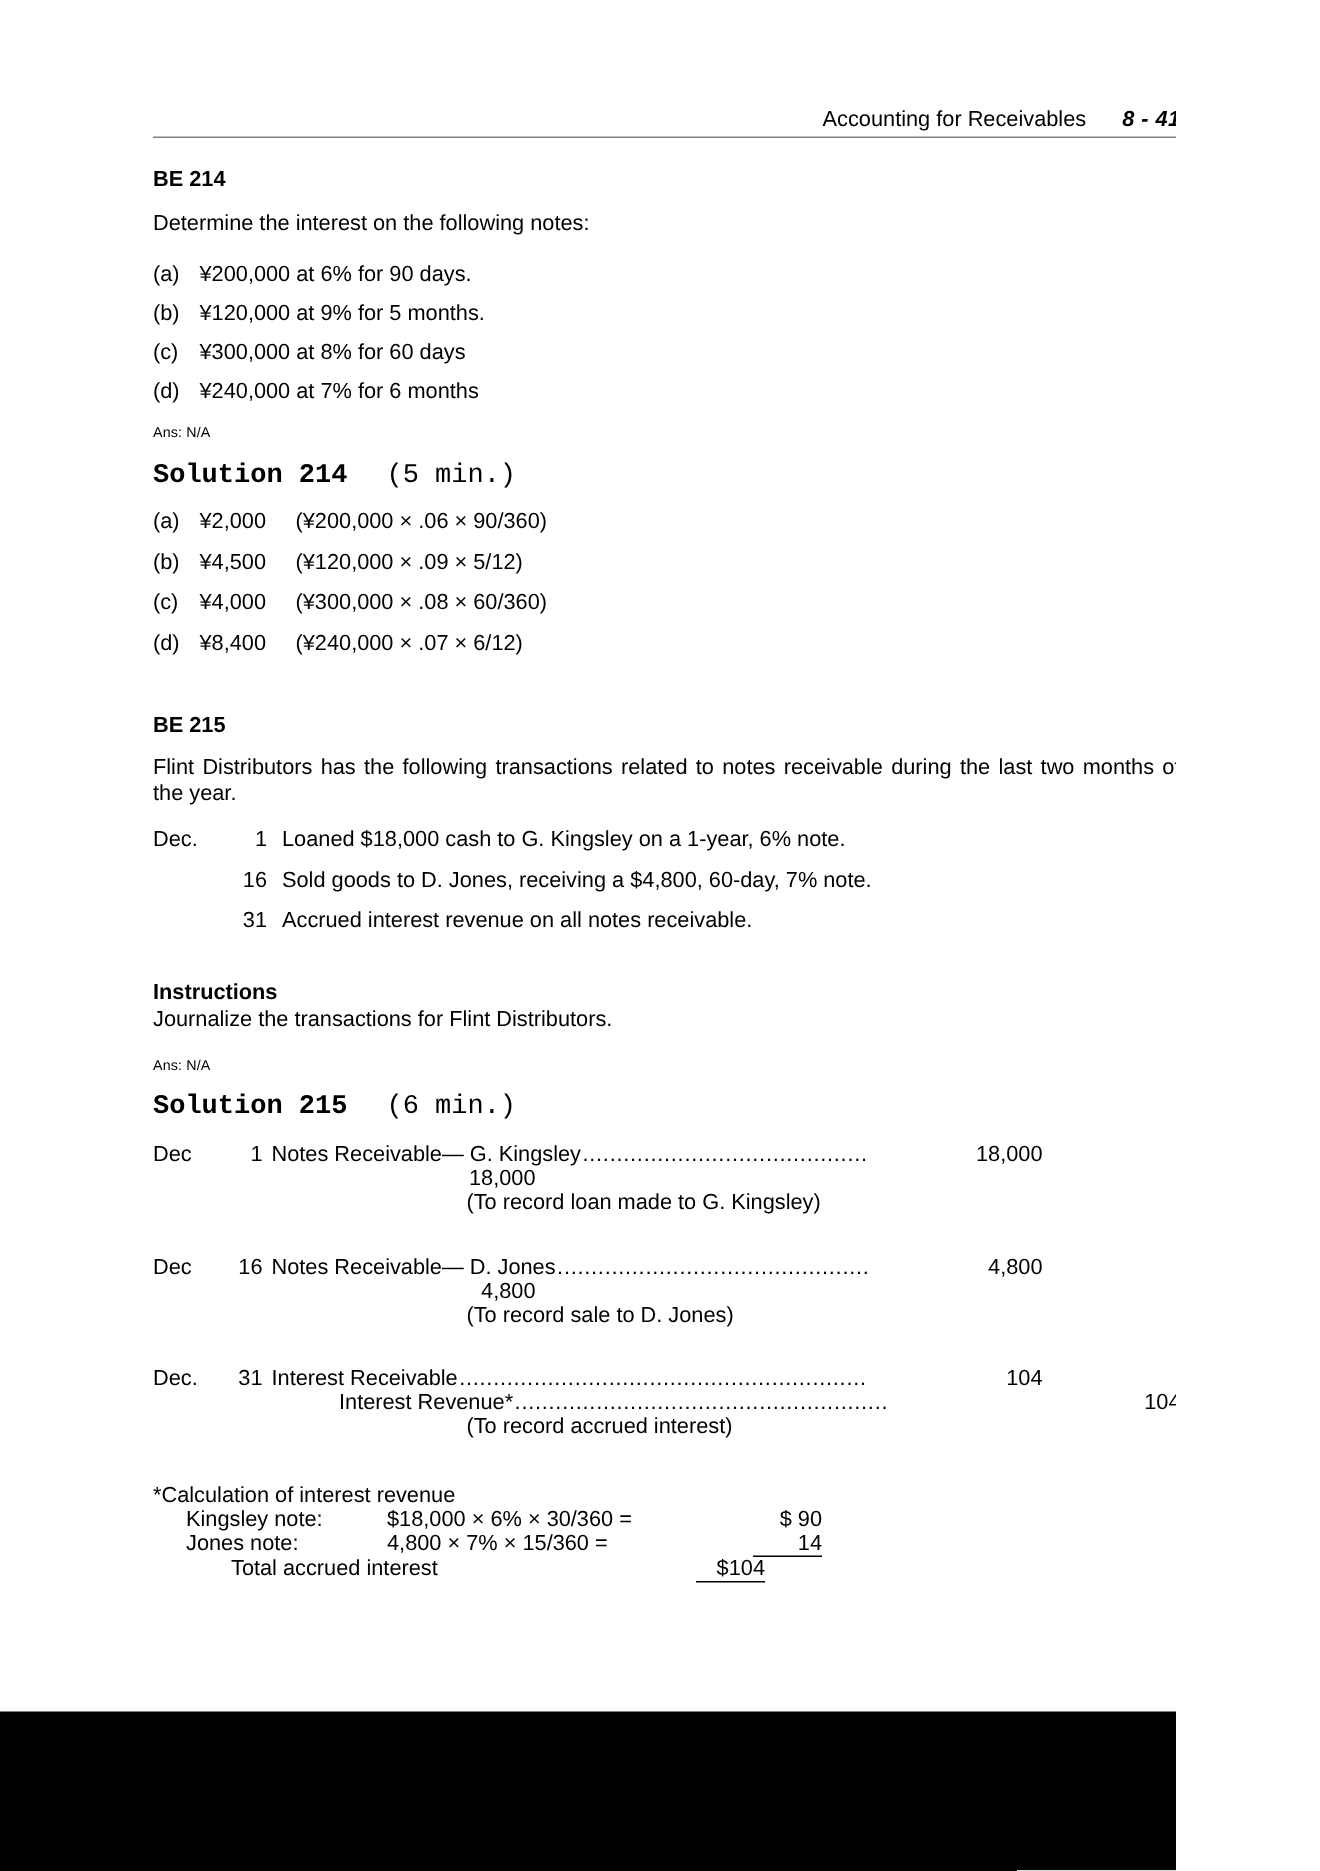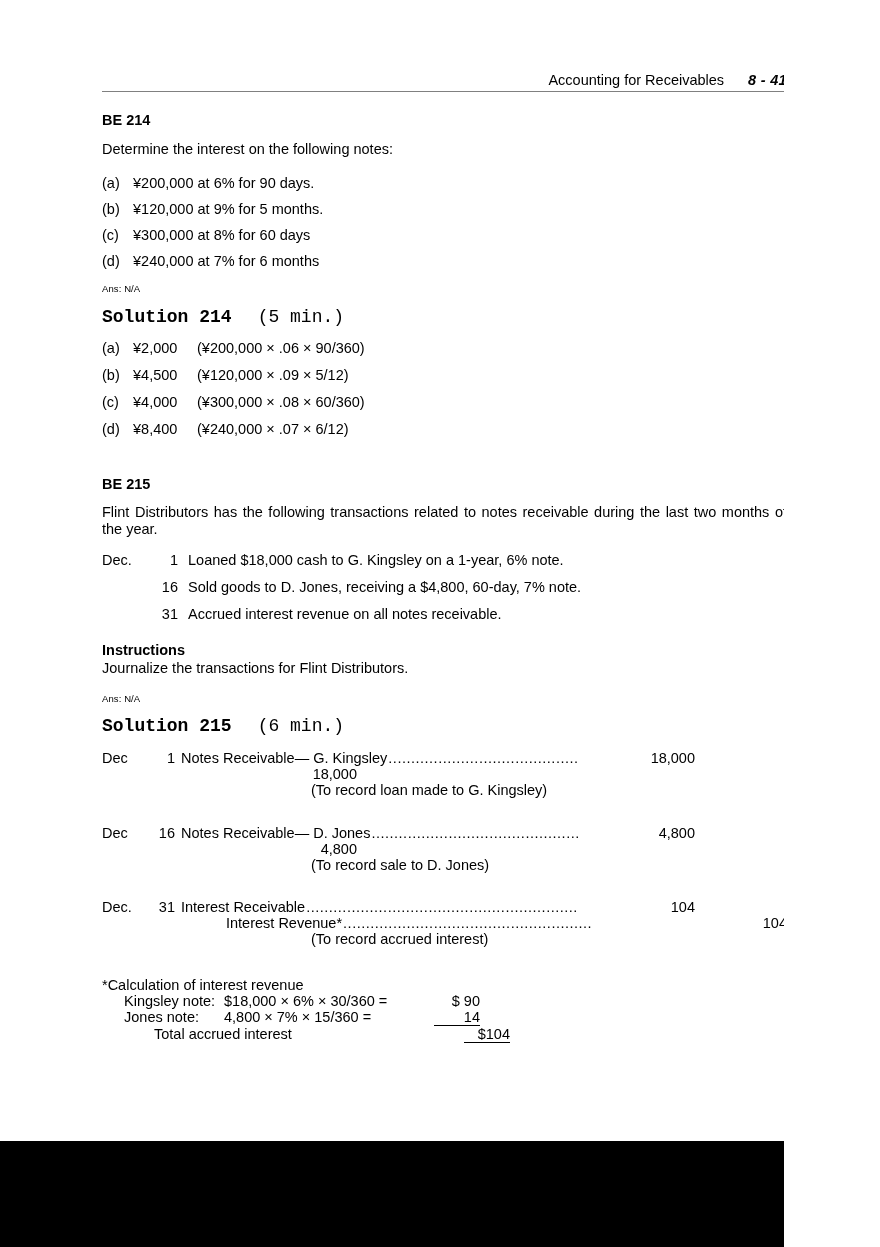--- a/index.html
+++ b/index.html
@@ -116,21 +116,21 @@
     text-align: right;
   }
   .jrow.indent1 .jacct { padding-left: 45px; }
   .jmemo {
     font-size: 14.5px;
     padding-left: 209px;
   }
 
   
   .calc { font-size: 14.5px; }
-  .calc .crow { display: flex; align-items: baseline; }
+  .calc .crow { display: flex; align-items: baseline; gap: 34px; }
   .calc .clabel { width: 100px; flex: 0 0 100px; padding-left: 22px; }
   .calc .cexpr  { width: 210px; flex: 0 0 210px; }
   .calc .cval   { width: 46px; flex: 0 0 46px; text-align: right; }
   .calc .cval.rule { border-bottom: 1.3px solid #000; }
   .calc .totrow { display: flex; align-items: baseline; }
   .calc .totlabel { width: 310px; flex: 0 0 310px; padding-left: 52px; }
   .calc .totval { width: 46px; flex: 0 0 46px; text-align: right; border-bottom: 1.3px solid #000; }
 
   
   .black-band {
@@ -220,21 +220,21 @@
         <span class="day">16</span>
         <span class="desc">Sold goods to D. Jones, receiving a $4,800, 60-day, 7% note.</span>
       </div>
       <div class="txrow">
         <span class="mon"></span>
         <span class="day">31</span>
         <span class="desc">Accrued interest revenue on all notes receivable.</span>
       </div>
     </div>
 
-    <div class="h-bold" style="margin-top:20px;">Instructions</div>
+    <div class="h-bold" style="margin-top:32px;">Instructions</div>
     <div class="para" style="margin-top:2px;">Journalize the transactions for Flint Distributors.</div>
 
     <div class="ans" style="margin-top:16px;">Ans: N/A</div>
 
     <div class="soln-head" style="margin-top:12px;">
       <span class="lbl">Solution 215</span>
       <span class="time">(6 min.)</span>
     </div>
 
     <div class="journal" style="margin-top:14px;">

